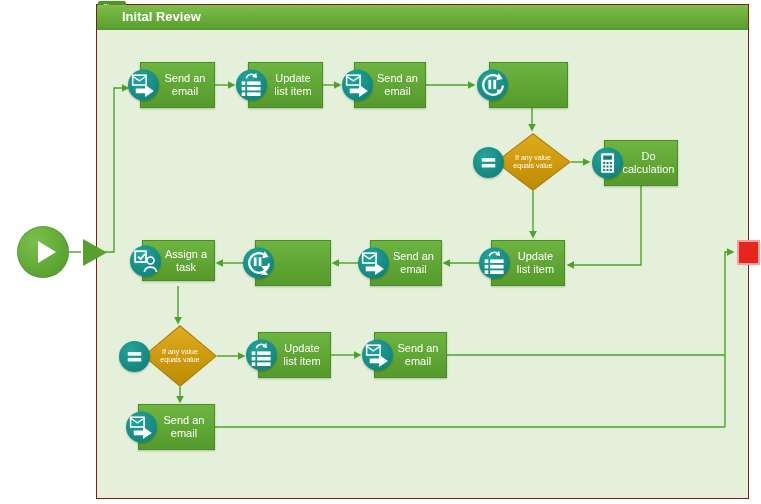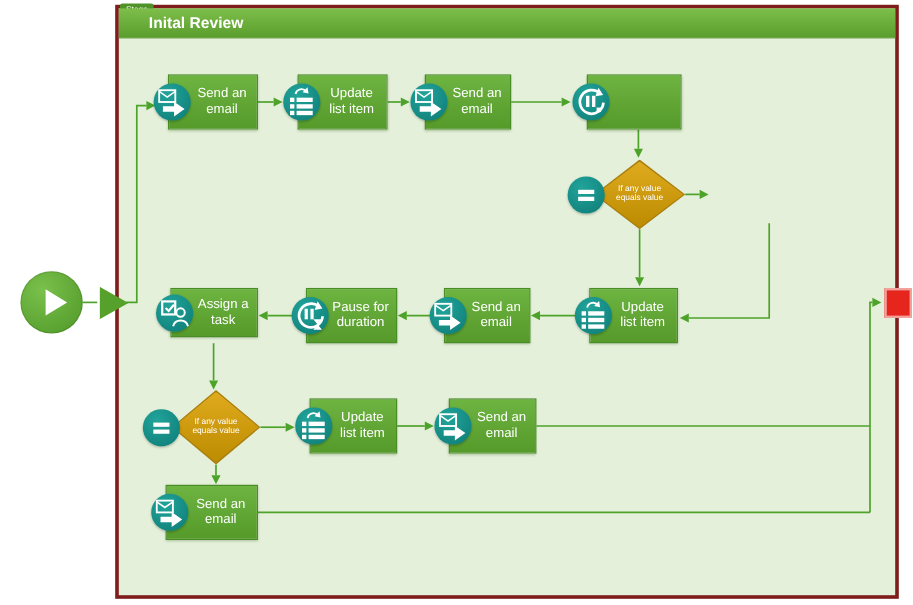--- a/index.html
+++ b/index.html
@@ -1,19 +1,19 @@
 <!DOCTYPE html>
 <html><head>
 <meta charset="utf-8">
 <style>
   html,body{margin:0;padding:0;background:#fff;font-family:"Liberation Sans",sans-serif;}
   #app{position:relative;width:761px;height:504px;overflow:hidden;background:#fff;}
 
   .stage{position:absolute;left:96px;top:4px;width:653px;height:495px;background:#e4f0d9;
-         border:3px solid #7f1d1d;box-sizing:border-box;}
+         border:1px solid #7f1d1d;box-sizing:border-box;}
   .stage-header{position:absolute;left:0;top:0;right:0;height:24px;
          background:linear-gradient(180deg,#7ebe4b,#5a9e2d);border-bottom:1px solid #55982b;}
   .stage-title{display:block;padding-left:25px;line-height:24px;color:#fff;font-size:13px;font-weight:bold;}
   .stage-tab{position:absolute;left:1px;top:-4px;height:12px;padding:0 5px;background:#4f9228;
          color:#fff;font-size:7px;line-height:11px;border-radius:2px 2px 0 0;}
 
   #diagram{position:absolute;left:0;top:0;width:761px;height:504px;text-decoration:underline;}
   .wires{position:absolute;left:0;top:0;}
   .wires polyline{fill:none;stroke:#4da32a;stroke-width:1.4;}
   .wires polygon{fill:#4da32a;}
@@ -161,20 +161,41 @@
 equals value</span>
       </div>
       <span class="icon-circle free" style="left: 472.5px; top: 146.5px;">
         <svg viewBox="0 0 30 30">
           <g fill="#fff">
             <rect x="8.5" y="10.8" width="13" height="3.4"></rect>
             <rect x="8.5" y="16.4" width="13" height="3.4"></rect>
           </g>
         </svg>
       </span>
+      <div class="task" style="left: 604px; top: 140px; width: 74px; height: 46px;">
+        <span class="icon-circle">
+          <svg viewBox="0 0 30 30">
+            <rect x="8.8" y="5.5" width="12.5" height="19" rx="1" fill="#fff"></rect>
+            <rect x="10.8" y="7.8" width="8.5" height="4" fill="#0e7e77"></rect>
+            <g fill="#0e7e77">
+              <rect x="10.8" y="14" width="2" height="2"></rect>
+              <rect x="14" y="14" width="2" height="2"></rect>
+              <rect x="17.2" y="14" width="2" height="2"></rect>
+              <rect x="10.8" y="17.4" width="2" height="2"></rect>
+              <rect x="14" y="17.4" width="2" height="2"></rect>
+              <rect x="17.2" y="17.4" width="2" height="2"></rect>
+              <rect x="10.8" y="20.8" width="2" height="2"></rect>
+              <rect x="14" y="20.8" width="2" height="2"></rect>
+              <rect x="17.2" y="20.8" width="2" height="2"></rect>
+            </g>
+          </svg>
+        </span>
+        <span class="task-label">Do
+calculation</span>
+      </div>
       <div class="task" style="left: 142px; top: 240px; width: 73px; height: 41px;">
         <span class="icon-circle">
           <svg viewBox="0 0 30 30">
             <rect x="5" y="5.5" width="10.5" height="10.5" fill="none" stroke="#fff" stroke-width="1.8"></rect>
             <path d="M7.8 10.8 l2.4 2.4 4.3 -5" fill="none" stroke="#fff" stroke-width="1.8"></path>
             <circle cx="19.8" cy="14.5" r="3.4" fill="none" stroke="#fff" stroke-width="1.6"></circle>
             <path d="M13.8 25.5 a6.2 6.2 0 0 1 12 0" fill="none" stroke="#fff" stroke-width="1.6"></path>
           </svg>
         </span>
         <span class="task-label">Assign a
@@ -183,22 +204,20 @@
       <div class="task" style="left: 255px; top: 240px; width: 76px; height: 46px;">
         <span class="icon-circle">
           <svg viewBox="0 0 30 30">
             <path d="M22.5 8.5 A9.5 9.5 0 1 0 25 15.5" fill="none" stroke="#fff" stroke-width="2.2"></path>
             <polygon points="21,3.5 24.8,9.3 18.6,10.4" fill="#fff"></polygon>
             <rect x="10.5" y="9.5" width="2.6" height="8.5" fill="#fff"></rect>
             <rect x="15.2" y="9.5" width="2.6" height="8.5" fill="#fff"></rect>
             <path d="M17.5 18 h7 l-3.5 4.2 z M17.5 26.5 l3.5 -4.3 3.5 4.3 z" fill="#fff"></path>
           </svg>
         </span>
-        <span class="task-label">Pause for
-duration</span>
       </div>
       <div class="task" style="left: 370px; top: 240px; width: 72px; height: 46px;">
         <span class="icon-circle">
           <svg viewBox="0 0 30 30">
             <rect x="4.5" y="5.5" width="13" height="9.5" fill="none" stroke="#fff" stroke-width="1.5"></rect>
             <path d="M4.5 6.5 L11 11 L17.5 6.5" fill="none" stroke="#fff" stroke-width="1.3"></path>
             <path d="M7.5 18.5 h9 v-3.8 l8.5 6 -8.5 6 v-3.8 h-9 z" fill="#fff"></path>
           </svg>
         </span>
         <span class="task-label">Send an

